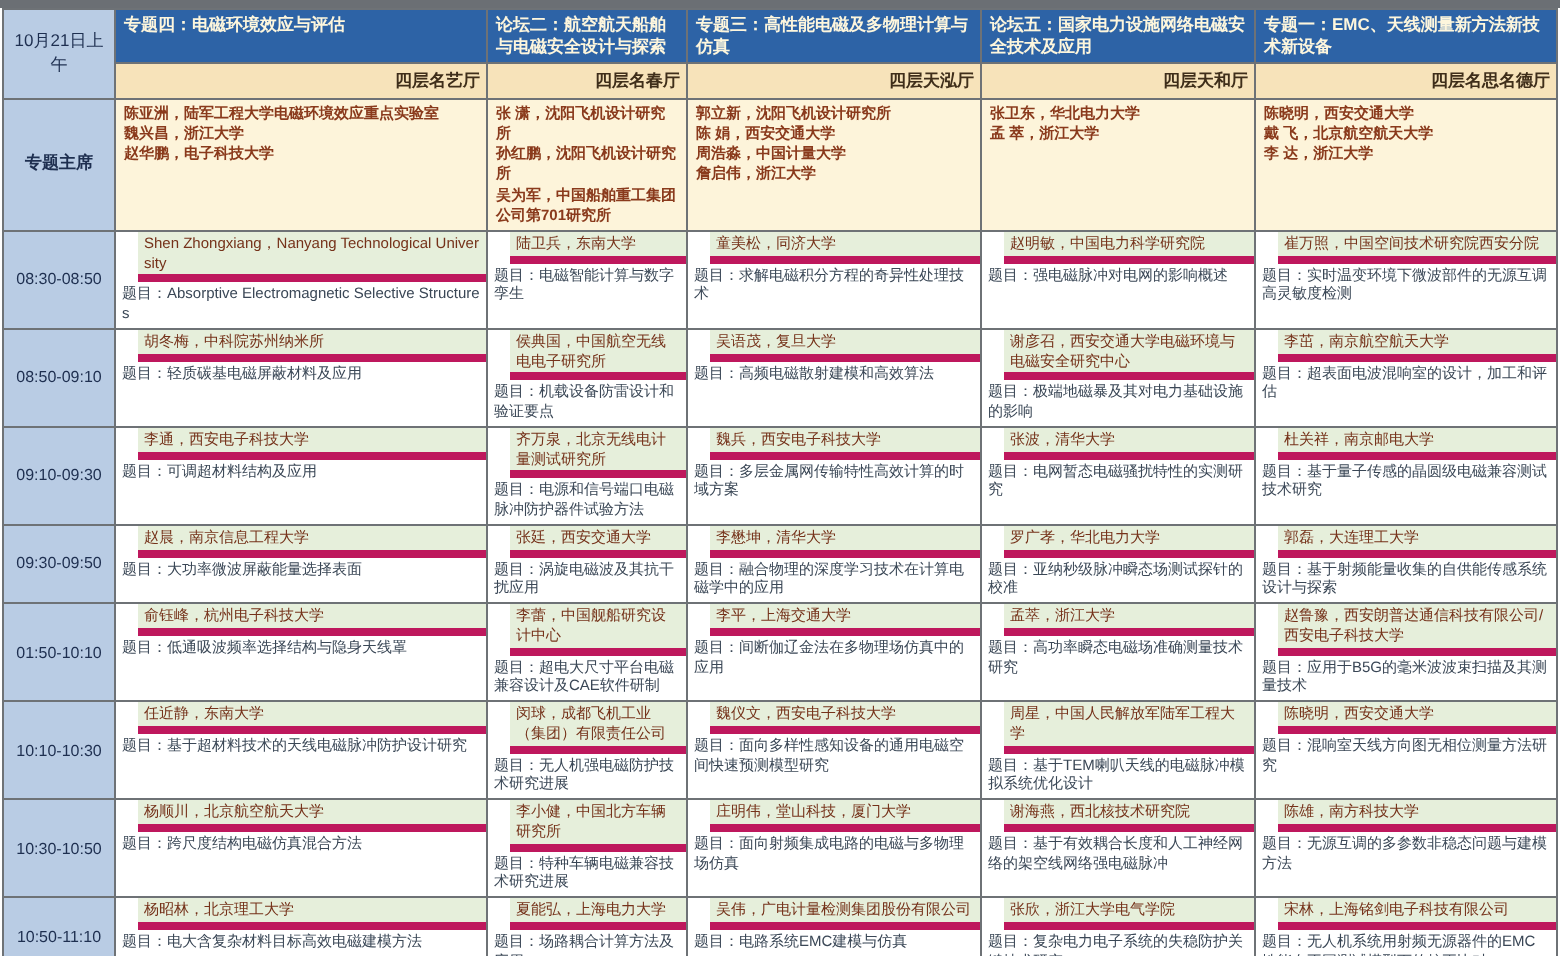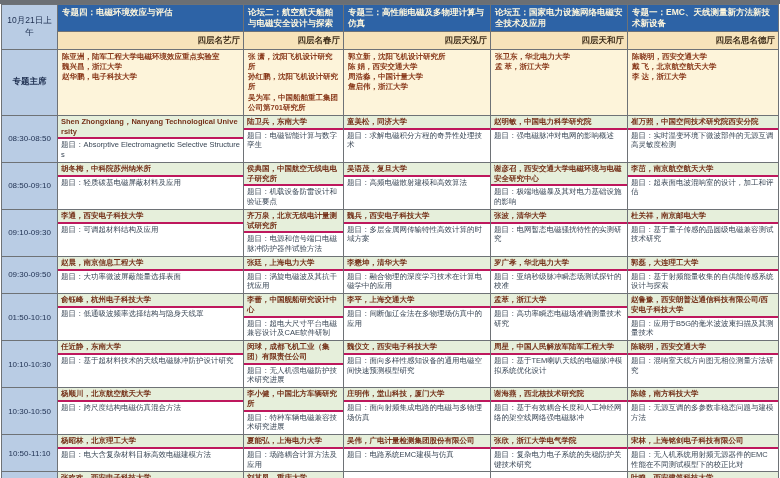--- a/index.html
+++ b/index.html
@@ -38,22 +38,23 @@
     font-weight:bold;font-size:7.5px;line-height:1.35;padding:2px 4px;
   }
   .chair-line{margin:0;}
   .time-cell{
     background:var(--time-blue);color:var(--time-text);text-align:center;
     vertical-align:middle;font-size:8px;white-space:nowrap;margin-left:40px;
   }
   td.talk{padding:0;background:#fff;}
   .speaker{
     background:var(--name-green);color:var(--speaker-text);
-    font-weight:bold;font-size:7.5px;line-height:1.3;padding:1px 3px;
-    border-bottom:2px solid #be185d;
+    font-weight:normal;font-size:7.5px;line-height:1.3;padding:1px 3px;
+    border-bottom:4px solid #be185d;
+    margin-left:11px;
   }
   .title{
     color:var(--title-text);font-size:7.5px;line-height:1.3;padding:1px 3px 2px;
   }
 </style>
 </head>
 <body>
 
 <div class="page">
   <div class="top-strip"></div>
@@ -181,21 +182,21 @@
             <div class="title">题目：基于量子传感的晶圆级电磁兼容测试技术研究</div>
           </td>
         </tr>
         <tr style="height: 28px;">
           <td class="time-cell">09:30-09:50</td>
           <td class="talk">
             <div class="speaker">赵晨，南京信息工程大学</div>
             <div class="title">题目：大功率微波屏蔽能量选择表面</div>
           </td>
           <td class="talk">
-            <div class="speaker">张廷，上海电力大学</div>
+            <div class="speaker">张廷，西安交通大学</div>
             <div class="title">题目：涡旋电磁波及其抗干扰应用</div>
           </td>
           <td class="talk">
             <div class="speaker">李懋坤，清华大学</div>
             <div class="title">题目：融合物理的深度学习技术在计算电磁学中的应用</div>
           </td>
           <td class="talk">
             <div class="speaker">罗广孝，华北电力大学</div>
             <div class="title">题目：亚纳秒级脉冲瞬态场测试探针的校准</div>
           </td>

